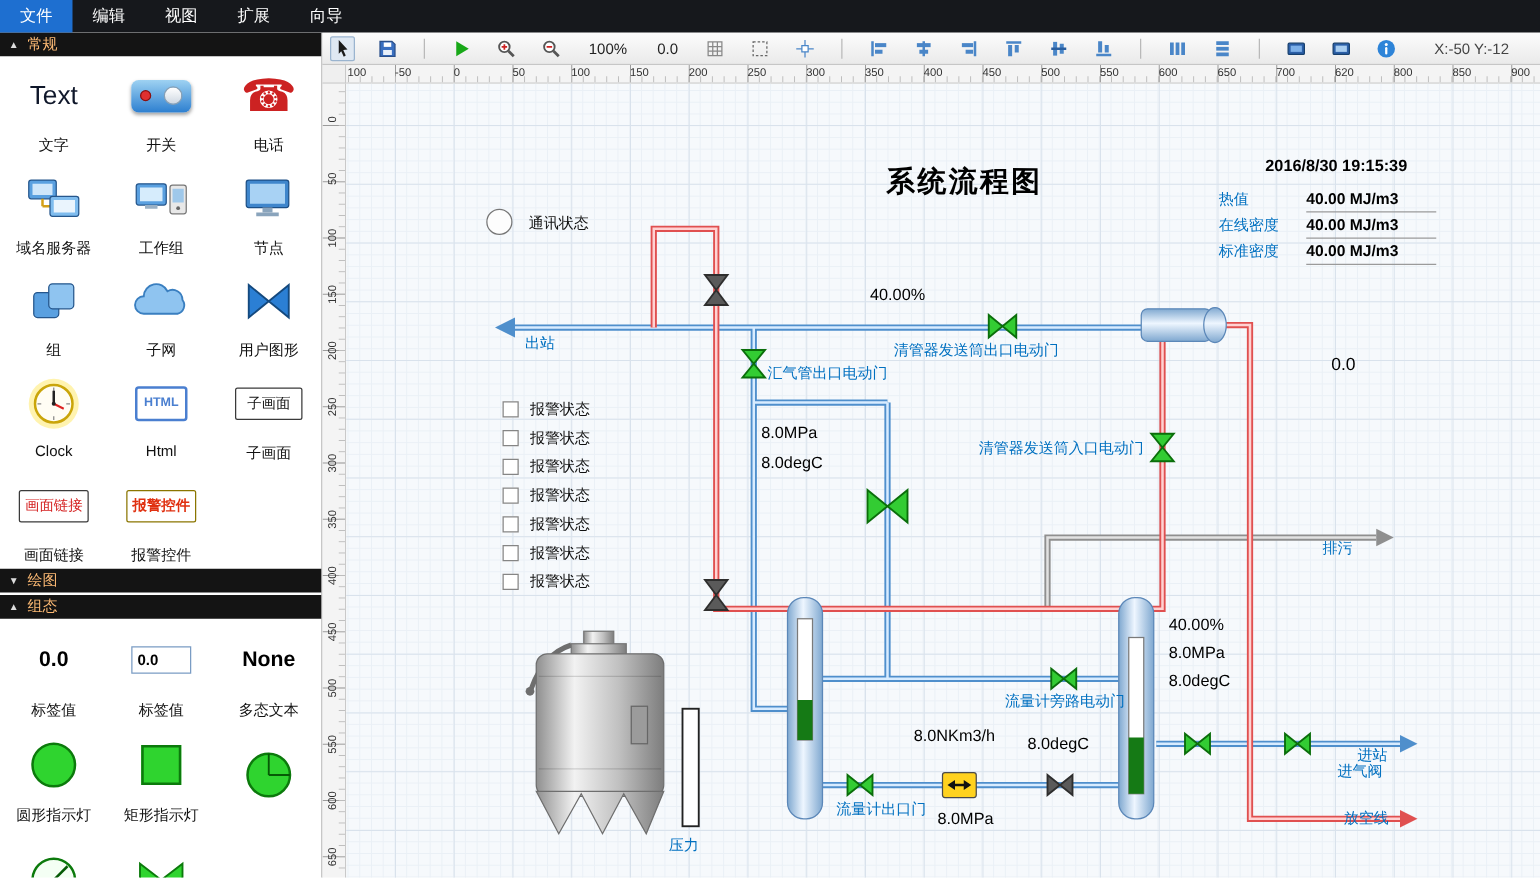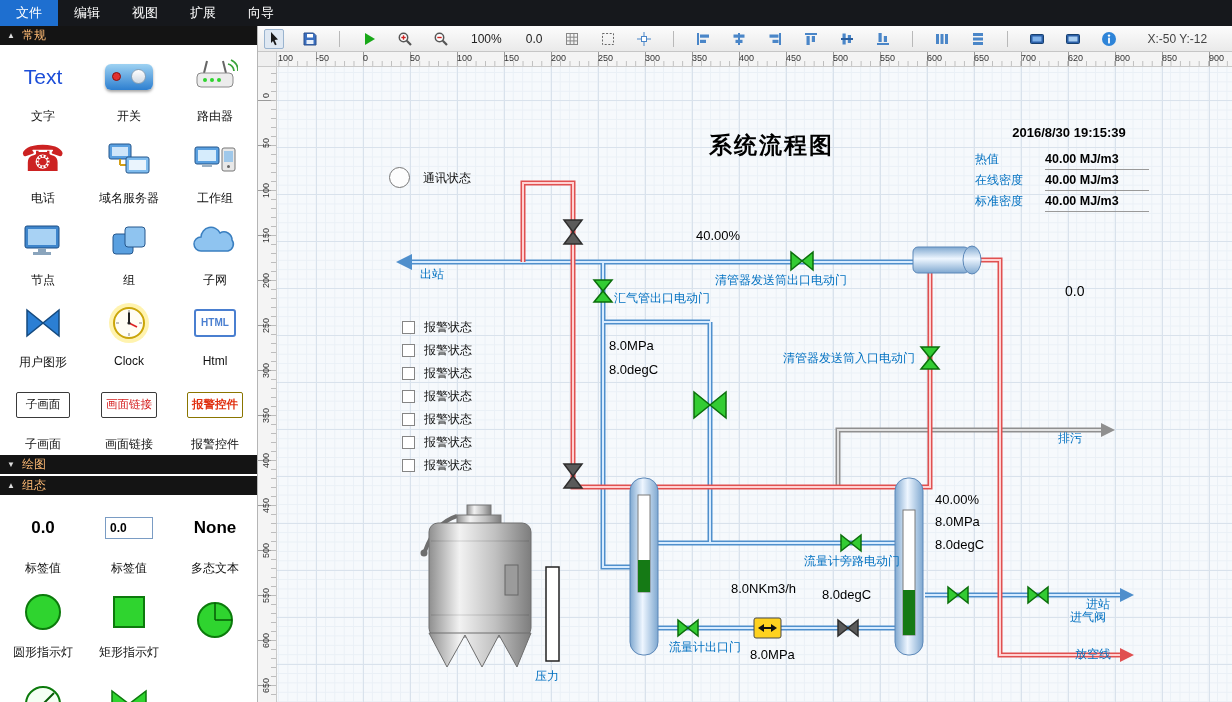--- a/index.html
+++ b/index.html
@@ -16,21 +16,21 @@
   .sec-hdr{position:absolute;left:0;width:258px;height:19px;background:#141414;color:#fdba74;font-size:12px;line-height:19px;padding-left:7px;display:flex;gap:7px;align-items:center}
   .arrow{font-size:8px;color:#ddd}
   .arrow.up::before{content:"▲"}
   .arrow.down::before{content:"▼"}
   .pal-grid{position:absolute;left:0;width:258px;display:grid;grid-template-columns:repeat(3,1fr)}
   .g-general{top:19px;height:410px;grid-template-rows:repeat(5,82px)}
   .g-config{top:469px;height:260px;grid-template-rows:repeat(3,84px)}
   .pal-item{display:flex;flex-direction:column;align-items:center;justify-content:flex-end;padding-bottom:3px;overflow:hidden}
   .pal-icon{flex:1;display:flex;align-items:center;justify-content:center}
   .pal-label{font-size:12px;color:#111;height:16px;white-space:nowrap}
-  .ic-text{font-size:21px;color:#1d4ed8}
+  .ic-text{font-size:21px;color:#0f172a}
   .ic-bigtext{font-size:17px;font-weight:bold;color:#000}
   .ic-switch{width:48px;height:26px;border-radius:6px;background:linear-gradient(#9ed2f2,#2d7fd0);position:relative;box-shadow:0 2px 3px rgba(0,0,0,.35)}
   .sw-red{position:absolute;left:7px;top:8px;width:9px;height:9px;border-radius:50%;background:#e03030;border:1px solid #8a1010}
   .sw-knob{position:absolute;right:7px;top:5px;width:15px;height:15px;border-radius:50%;background:linear-gradient(#fff,#cfd8e2);border:1px solid #88a0b5}
   .ic-phone{font-size:36px;color:#cc2222;line-height:1}
   .ic-html{width:42px;height:28px;border:2px solid #4a7fd0;border-radius:3px;color:#4a7fd0;font-size:10px;font-weight:bold;display:flex;align-items:center;justify-content:center;background:#fff}
   .ic-box{min-width:54px;height:26px;padding:0 4px;border:1.5px solid #3a3a3a;border-radius:2px;background:#fff;display:flex;align-items:center;justify-content:center;font-size:11.5px;color:#111}
   .ic-box.red{color:#d42020}
   .ic-box.alarm{color:#e03010;font-weight:bold;border-color:#8a7500}
   .ic-input{width:48px;height:22px;border:1px solid #7a9cc4;background:#fff;font-size:12px;padding:2px 4px;font-weight:bold;color:#000}
@@ -112,35 +112,20 @@
         <div class="pal-label">文字</div>
       </div>
       <div class="pal-item">
         <div class="pal-icon">
             <div class="ic-switch">
               <span class="sw-red"></span>
               <span class="sw-knob"></span>
             </div>
           </div>
         <div class="pal-label">开关</div>
-      </div>
-      <div class="pal-item">
-        <div class="pal-icon">
-          <svg width="46" height="40" viewBox="0 0 46 40">
-            <line x1="15" y1="4" x2="12" y2="16" stroke="#666" stroke-width="2"></line>
-            <line x1="31" y1="4" x2="34" y2="16" stroke="#666" stroke-width="2"></line>
-            <path d="M36,7 a8 8 0 0 1 6 7" fill="none" stroke="#3aa33a" stroke-width="1.8"></path>
-            <path d="M39,3 a12 12 0 0 1 7 11" fill="none" stroke="#3aa33a" stroke-width="1.8"></path>
-            <rect x="5" y="16" width="36" height="14" rx="4" fill="#ececec" stroke="#8a8a8a"></rect>
-            <circle cx="13" cy="23" r="2" fill="#2fd42f"></circle>
-              <circle cx="20" cy="23" r="2" fill="#2fd42f"></circle>
-              <circle cx="27" cy="23" r="2" fill="#2fd42f"></circle>
-          </svg>
-        </div>
-        <div class="pal-label">路由器</div>
       </div>
       <div class="pal-item">
         <div class="pal-icon">
             <span class="ic-phone">☎</span>
           </div>
         <div class="pal-label">电话</div>
       </div>
       <div class="pal-item">
         <div class="pal-icon">
           <svg width="46" height="38" viewBox="0 0 46 38">

